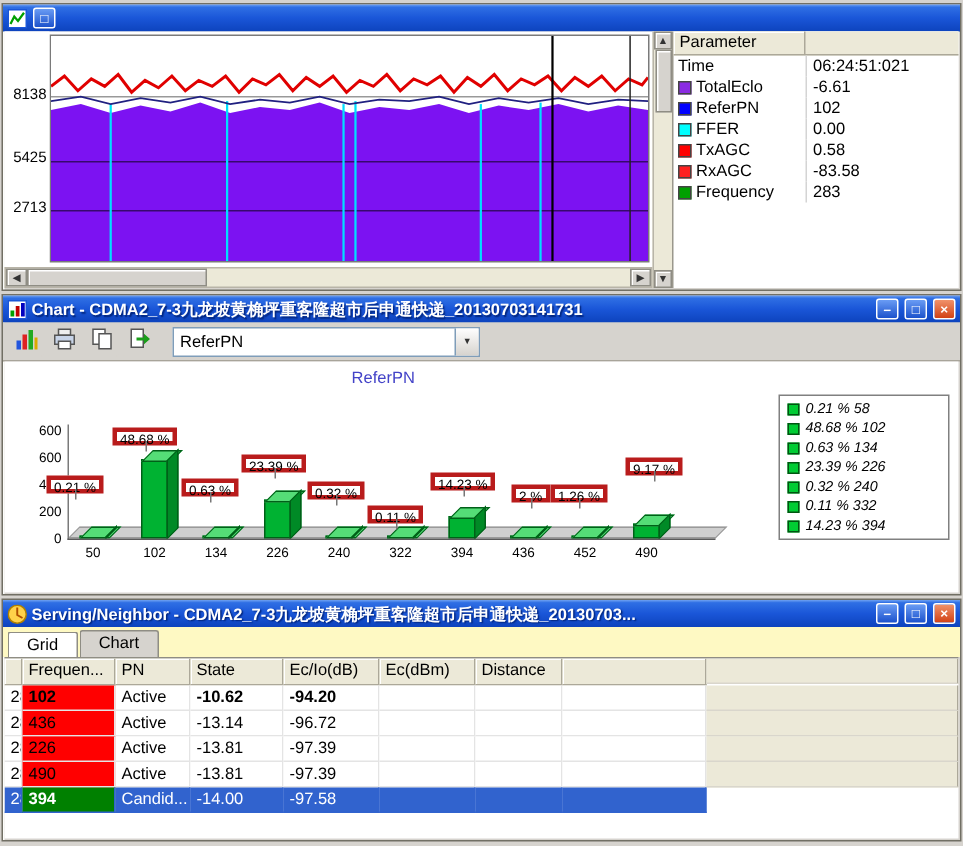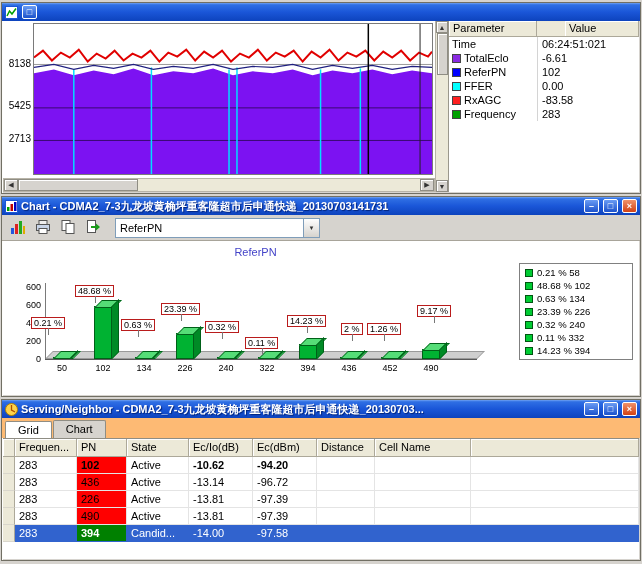--- a/index.html
+++ b/index.html
@@ -30,21 +30,21 @@
   svg.graphplot{width:400px;height:152px;border:1px solid #7a7a7a;display:block;}
   .hscroll{height:14px;background:#ece9d8;border:1px solid #b8b4a8;display:flex;align-items:center;}
   .sbtn{width:14px;height:12px;background:#d6d3ce;border:1px solid #8f8d84;box-shadow:inset 1px 1px 0 #fff;
     display:flex;align-items:center;justify-content:center;font-size:7px;color:#333;}
   .hthumb{width:120px;height:12px;background:#d6d3ce;border:1px solid #8f8d84;box-shadow:inset 1px 1px 0 #fff;}
   .hspacer{flex:1;}
   .vscroll{width:13px;background:#ece9d8;border-left:1px solid #b8b4a8;display:flex;flex-direction:column;align-items:center;}
   .vthumb{width:11px;height:42px;background:#d6d3ce;border:1px solid #8f8d84;box-shadow:inset 1px 1px 0 #fff;}
   .vspacer{flex:1;}
   .params{flex:1;background:#fff;border-left:1px solid #9a978c;font-size:11px;}
-  .phead{display:flex;height:16px;background:#ece9d8;border-bottom:1px solid #aca899;gap:28px;}
+  .phead{display:flex;height:16px;background:#ece9d8;border-bottom:1px solid #aca899;}
   .phead span{padding:1px 4px;border-right:1px solid #aca899;box-shadow:inset 1px 1px 0 #fff;}
   .phead .ph-param{width:88px;}
   .phead .ph-value{flex:1;}
   .prow{display:flex;height:14px;align-items:center;justify-content:flex-end;}
   .pname{width:88px;display:flex;align-items:center;gap:3px;padding-left:3px;}
   .pname.noswatch{padding-left:3px;}
   .pval{flex:1;border-left:1px solid #d4d4d4;padding-left:4px;align-self:stretch;display:flex;align-items:center;}
   .swatch{width:9px;height:9px;border:1px solid #444;display:inline-block;flex:none;}
 
   
@@ -61,30 +61,30 @@
     transform:skewX(-45deg);transform-origin:bottom left;z-index:0;}
   .axis-y{position:absolute;left:42px;top:24px;width:1px;height:77px;background:#7a7a7a;z-index:1;}
   .axis-x{position:absolute;left:42px;top:100px;width:432px;height:1px;background:#5a5a5a;z-index:3;}
   .ytick{position:absolute;left:0;width:38px;text-align:right;font-size:9px;z-index:1;}
   .xlab{position:absolute;top:104px;width:40px;text-align:center;font-size:9px;}
   .bar{position:absolute;bottom:35px;width:18px;background:#00b232;border:1px solid #006018;z-index:2;}
   .bar::before{content:"";position:absolute;left:-1px;top:-7px;width:18px;height:6px;background:#55dd77;
     border:1px solid #006018;transform:skewX(-45deg);transform-origin:bottom left;}
   .bar::after{content:"";position:absolute;left:100%;top:0;width:6px;height:100%;background:#008a26;
     border:1px solid #006018;transform:skewY(-45deg);transform-origin:top left;}
-  .co{position:absolute;border:1px solid #b91c1c;background:#fff;font-size:9px;padding:0 2px;height:12px;line-height:11px;
+  .co{position:absolute;border:3px solid #b91c1c;background:#fff;font-size:9px;padding:0 2px;height:12px;line-height:11px;
     white-space:nowrap;z-index:5;}
   .co::after{content:"";position:absolute;top:100%;left:50%;width:1px;height:7px;background:#777;}
   .legend{position:absolute;right:6px;top:22px;width:114px;border:1px solid #808080;background:#fff;
     padding:3px 5px;display:flex;flex-direction:column;gap:2px;z-index:6;}
-  .litem{display:flex;align-items:center;gap:4px;font-size:9.5px;}
+  .litem{display:flex;align-items:center;gap:4px;font-size:9.5px;font-style:italic;}
   .lsw{width:8px;height:8px;background:#00cc33;border:1px solid #005511;flex:none;}
 
   
-  .tabstrip{height:20px;display:flex;align-items:flex-end;padding-left:3px;background:#fdba74;gap:1px;}
+  .tabstrip{height:20px;display:flex;align-items:flex-end;padding-left:3px;background:#fef9c3;gap:1px;}
   .tab{padding:2px 12px 3px;border:1px solid #8f8d84;border-bottom:none;background:#d6d3ce;border-radius:2px 2px 0 0;}
   .tab.active{background:#fff;position:relative;top:1px;}
   .gridwrap{position:absolute;top:38px;left:1px;right:1px;bottom:1px;background:#fff;border-top:1px solid #8f8d84;overflow:hidden;}
   .grid{display:grid;grid-template-columns:12px 62px 50px 62px 64px 64px 58px 96px 1fr;}
   .gh{background:#ece9d8;border-right:1px solid #aca899;border-bottom:1px solid #aca899;box-shadow:inset 1px 1px 0 #fff;
     padding:2px 4px;height:18px;white-space:nowrap;overflow:hidden;}
   .gsel{background:#ece9d8;border-right:1px solid #aca899;border-bottom:1px solid #d9d6cc;height:17px;}
   .gc{padding:2px 4px;height:17px;border-right:1px solid #e4e4e4;border-bottom:1px solid #e4e4e4;background:#fff;white-space:nowrap;overflow:hidden;}
   .gr{display:contents;}
   .gr.selected .gc{background:#3163ce;color:#fff;border-color:#3163ce;}
@@ -141,21 +141,20 @@
     </div>
     <div class="vscroll">
       <span class="sbtn" style="width:12px">▲</span>
       <span class="vthumb"></span>
       <span class="vspacer"></span>
       <span class="sbtn" style="width:12px">▼</span>
     </div>
     <div class="params">
       <div class="phead">
         <span class="ph-param">Parameter</span>
-        <span class="ph-value">Value</span>
       </div>
       <div class="prow">
         <span class="pname noswatch">Time</span>
         <span class="pval">06:24:51:021</span>
       </div>
       <div class="prow">
         <span class="pname">
             <span class="swatch" style="background-color: rgb(138, 43, 226);"></span>
             <span>TotalEclo</span>
           </span>
@@ -167,20 +166,27 @@
             <span>ReferPN</span>
           </span>
         <span class="pval">102</span>
       </div>
       <div class="prow">
         <span class="pname">
             <span class="swatch" style="background-color: rgb(0, 255, 255);"></span>
             <span>FFER</span>
           </span>
         <span class="pval">0.00</span>
+      </div>
+      <div class="prow">
+        <span class="pname">
+            <span class="swatch" style="background-color: rgb(255, 0, 0);"></span>
+            <span>TxAGC</span>
+          </span>
+        <span class="pval">0.58</span>
       </div>
       <div class="prow">
         <span class="pname">
             <span class="swatch" style="background-color: rgb(255, 32, 32);"></span>
             <span>RxAGC</span>
           </span>
         <span class="pval">-83.58</span>
       </div>
       <div class="prow">
         <span class="pname">
@@ -338,21 +344,20 @@
   </div>
   <div class="gridwrap">
     <div class="grid">
       <div class="gh"></div>
       <div class="gh">Frequen...</div>
       <div class="gh">PN</div>
       <div class="gh">State</div>
       <div class="gh">Ec/Io(dB)</div>
       <div class="gh">Ec(dBm)</div>
       <div class="gh">Distance</div>
-      <div class="gh">Cell Name</div>
       <div class="gh"></div>
 
       <div class="gr">
         <div class="gsel"></div>
         <div class="gc">283</div>
         <div class="gc bold" style="background-color: rgb(255, 0, 0);">102</div>
         <div class="gc">Active</div>
         <div class="gc bold">-10.62</div>
         <div class="gc bold">-94.20</div>
         <div class="gc"></div>

